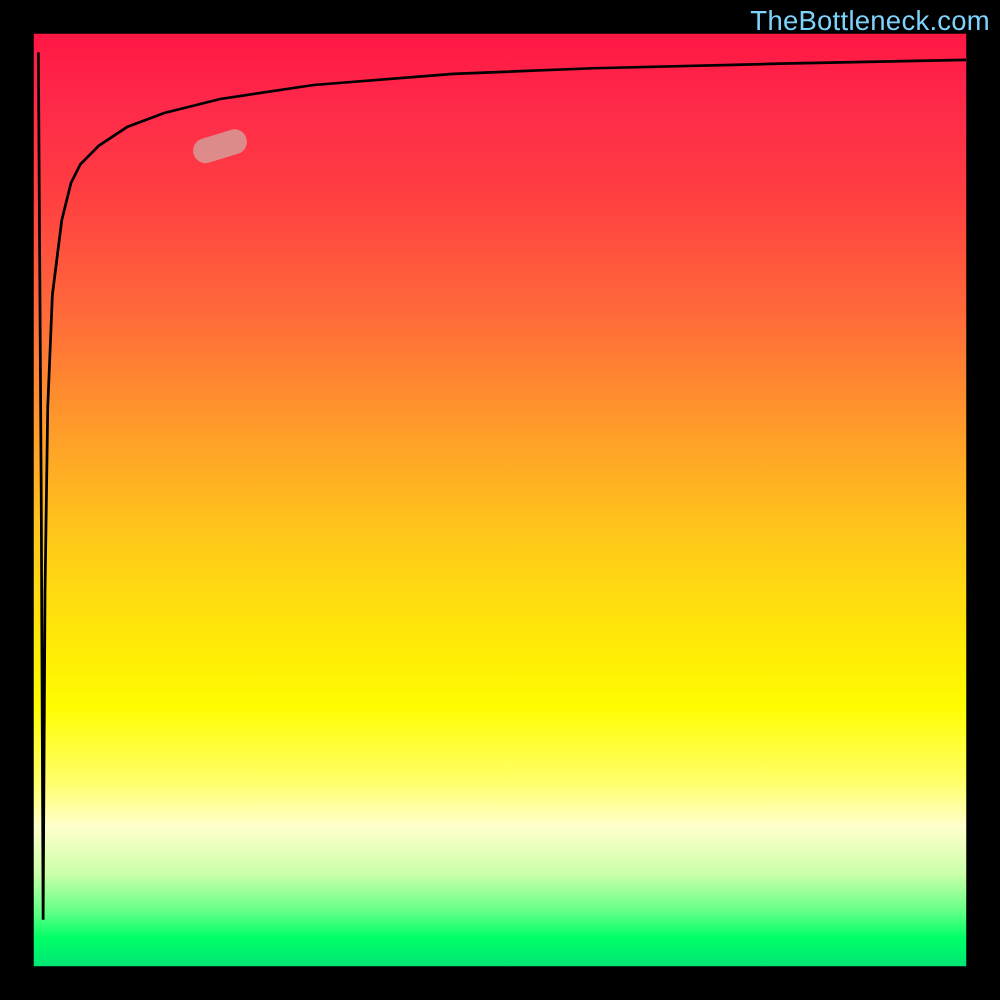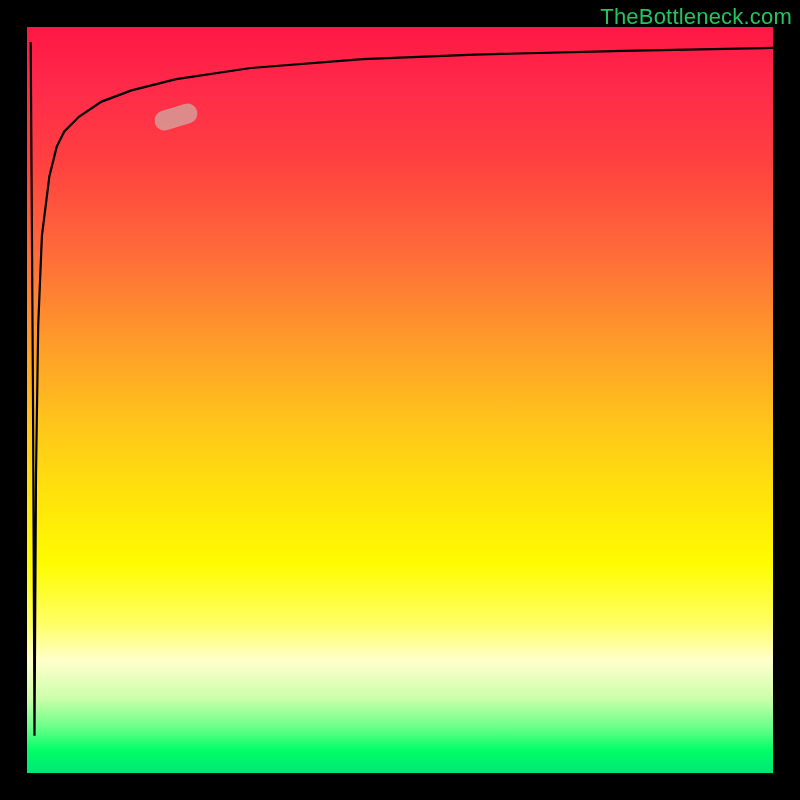--- a/index.html
+++ b/index.html
@@ -40,21 +40,21 @@
       #00ff66 97%,
       #00e676 100%
     );
   }
   .watermark {
     position: absolute;
     top: 4px;
     right: 8px;
     font-size: 22px;
     font-weight: 500;
-    color: #22c55e;
+    color: #7dd3fc;
     letter-spacing: 0.2px;
   }
   svg.curve {
     position: absolute;
     left: 27px;
     top: 27px;
     width: 746px;
     height: 746px;
     pointer-events: none;
   }

